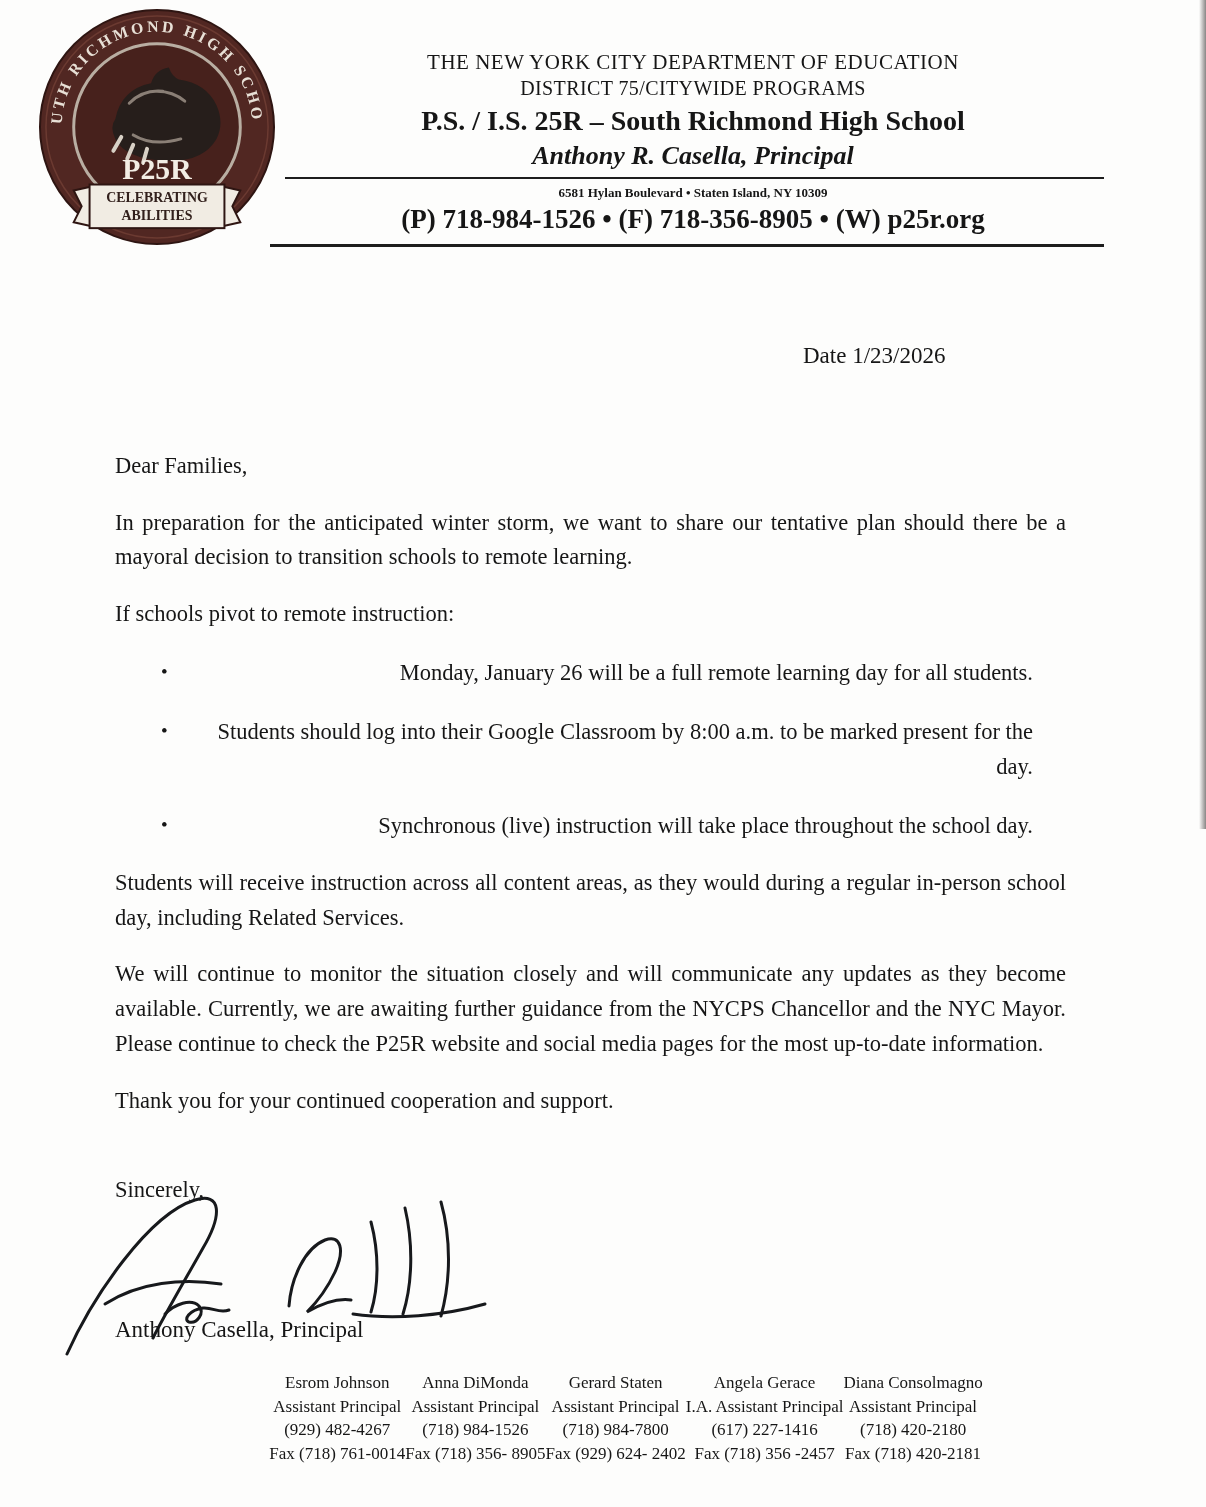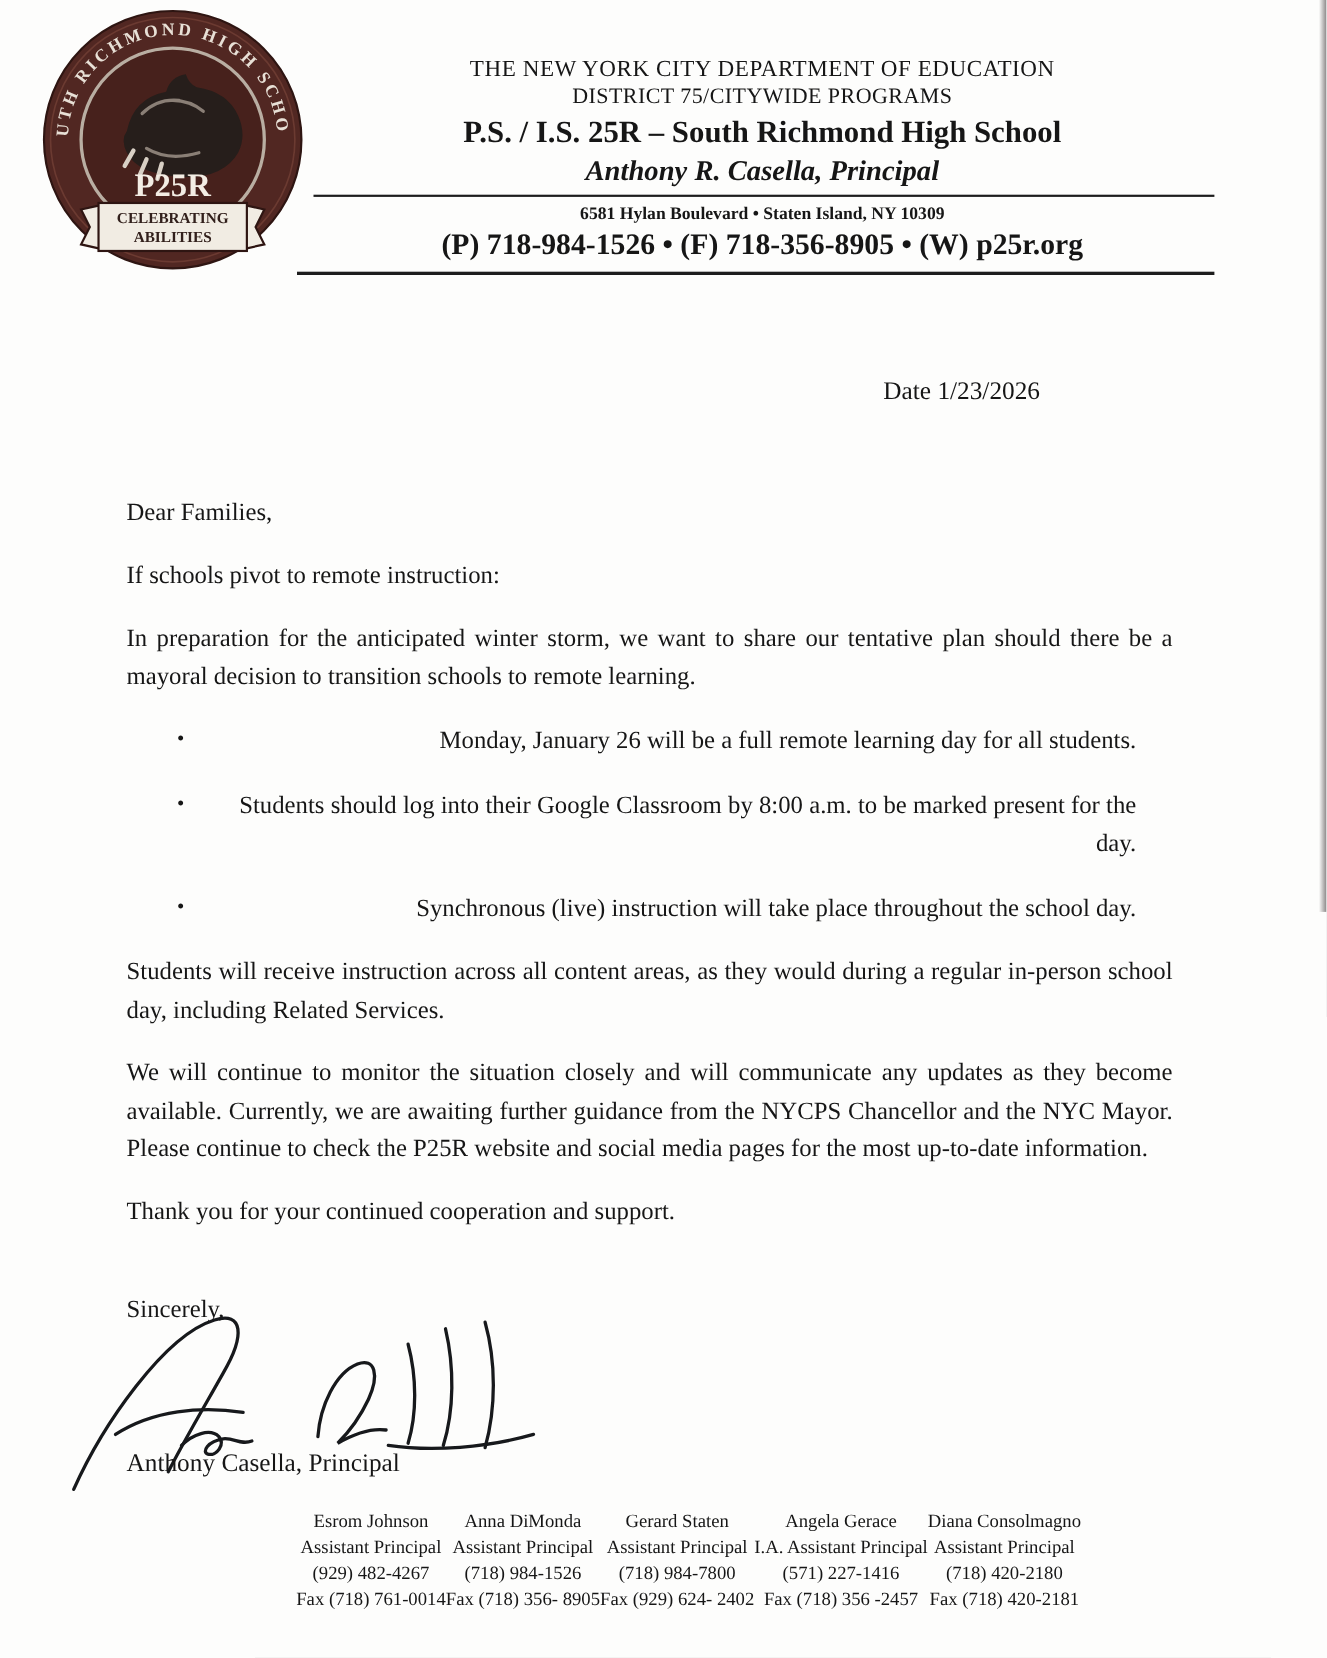--- a/index.html
+++ b/index.html
@@ -30,21 +30,21 @@
     margin-left: 282px;
     width: 822px;
     text-align: center;
     line-height: 1.22;
   }
   .head-line1 { font-size: 21px; letter-spacing: .5px; }
   .head-line2 { font-size: 20px; letter-spacing: .4px; }
   .head-school { font-size: 28px; font-weight: bold; margin-top: 4px; }
   .head-principal { font-size: 26px; font-weight: bold; font-style: italic; margin-top: 2px; padding-bottom: 5px; }
   .rule-1 { border: 0; border-top: 2.5px solid #1d1d1d; margin: 0 0 6px 3px; }
-  .head-address { font-size: 16px; font-weight: 600; }
+  .head-address { font-size: 13px; font-weight: 600; }
   .head-contacts { font-size: 27px; font-weight: 600; margin-top: 2px; padding-bottom: 8px; }
   .rule-2 { border: 0; border-top: 3px solid #1d1d1d; margin-left: -12px; }
 
   
   .letter-body {
     padding: 0 140px 0 115px;
     font-size: 22.5px;
     line-height: 1.55;
   }
   .date-line {
@@ -137,23 +137,23 @@
       <div class="head-contacts">(P) 718-984-1526 • (F) 718-356-8905 •  (W) p25r.org</div>
       <hr class="rule-2">
     </div>
   </div>
 
   <div class="letter-body">
     <div class="date-line">Date 1/23/2026</div>
 
     <p class="salutation">Dear Families,</p>
 
+    <p class="para">In preparation for the anticipated winter storm, we want to share our tentative plan should there be a mayoral decision to transition schools to remote learning.</p>
+
     <p class="para no-just">If schools pivot to remote instruction:</p>
-
-    <p class="para">In preparation for the anticipated winter storm, we want to share our tentative plan should there be a mayoral decision to transition schools to remote learning.</p>
 
     <ul class="bullets">
       <li>Monday, January 26 will be a full remote learning day for all students.</li>
       <li>Students should log into their Google Classroom by 8:00 a.m. to be marked present for the day.</li>
       <li>Synchronous (live) instruction will take place throughout the school day.</li>
     </ul>
 
     <p class="para">Students will receive instruction across all content areas, as they would during a regular in-person school day, including Related Services.</p>
 
     <p class="para">We will continue to monitor the situation closely and will communicate any updates as they become available. Currently, we are awaiting further guidance from the NYCPS Chancellor and the NYC Mayor. Please continue to check the P25R website and social media pages for the most up-to-date information.</p>
@@ -194,21 +194,21 @@
     </div>
     <div class="footer-col">
       <div>Gerard Staten</div>
       <div>Assistant Principal</div>
       <div>(718) 984-7800</div>
       <div>Fax (929) 624- 2402</div>
     </div>
     <div class="footer-col">
       <div>Angela Gerace</div>
       <div>I.A. Assistant Principal</div>
-      <div>(571) 227-1416</div>
+      <div>(617) 227-1416</div>
       <div>Fax (718) 356 -2457</div>
     </div>
     <div class="footer-col">
       <div>Diana Consolmagno</div>
       <div>Assistant Principal</div>
       <div>(718) 420-2180</div>
       <div>Fax (718) 420-2181</div>
     </div>
   </div>
 </div>

